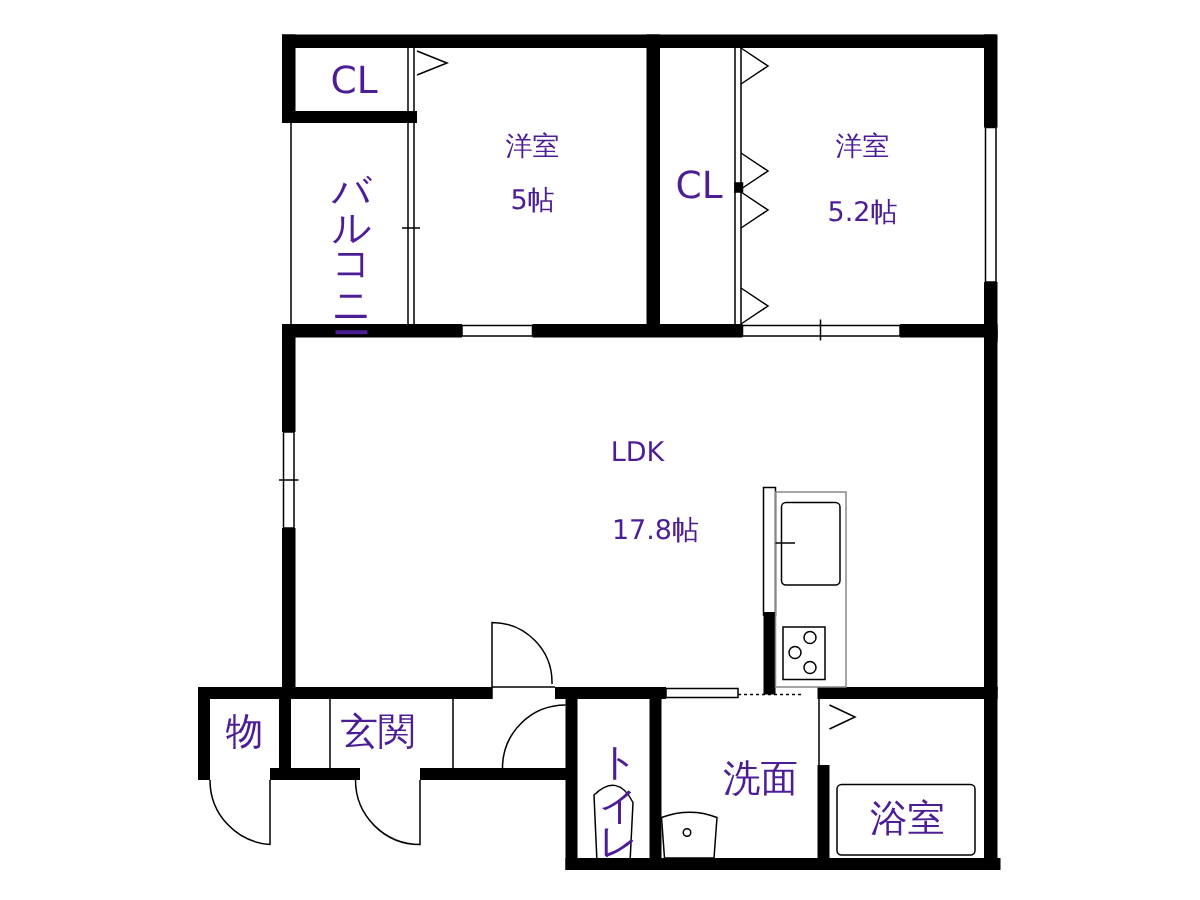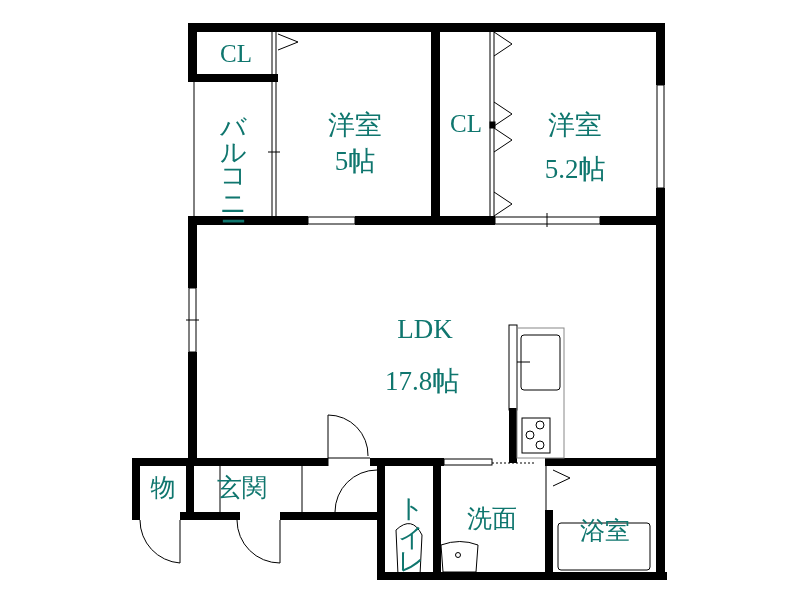--- a/index.html
+++ b/index.html
@@ -1,19 +1,19 @@
 <!DOCTYPE html>
 <html><head>
 <meta charset="utf-8">
 <style>
   html, body { margin:0; padding:0; background:#ffffff; }
   body { width:800px; height:600px; position:relative; overflow:hidden; font-family:"DejaVu Sans", sans-serif; }
   svg { position:absolute; left:0; top:0; }
-  .label { position:absolute; color:#0f766e; text-align:center; line-height:1.15; white-space:pre;font-family:Liberation Serif, serif; }
-  .big { font-size:27px;margin-top:22px; }
+  .label { position:absolute; color:#4c1d95; text-align:center; line-height:1.15; white-space:pre; }
+  .big { font-size:18px; }
   .mid { font-size:25px; }
   .vert { writing-mode:vertical-rl; text-orientation:upright; font-size:26px; letter-spacing:-2px; }
 </style>
 </head>
 <body>
 
 <svg width="800" height="600" viewBox="0 0 800 600">
   <g fill="#000">
 
     <rect x="188" y="23" width="476" height="9"></rect>
@@ -119,18 +119,18 @@
 </svg>
 
 <div class="label mid" style="left:200px;top:40px;width:72px;">CL</div>
 <div class="label vert" style="left:218px;top:92px;height:120px;">バルコニー</div>
 <div class="label big" style="left:300px;top:88px;width:110px;">洋室</div>
 <div class="label big" style="left:300px;top:124px;width:110px;">5帖</div>
 <div class="label mid" style="left:440px;top:110px;width:52px;">CL</div>
 <div class="label big" style="left:510px;top:88px;width:130px;">洋室</div>
 <div class="label big" style="left:510px;top:132px;width:130px;">5.2帖</div>
 <div class="label big" style="left:350px;top:292px;width:150px;">LDK</div>
-<div class="label big" style="left:347px;top:344px;width:150px;text-align:center;">17.8帖</div>
+<div class="label big" style="left:362px;top:344px;width:150px;text-align:center;">17.8帖</div>
 <div class="label mid" style="left:140px;top:474px;width:46px;">物</div>
-<div class="label mid" style="left:202px;top:474px;width:80px;">玄関</div>
+<div class="label mid" style="left:212px;top:474px;width:80px;">玄関</div>
 <div class="label vert" style="left:396px;top:470px;height:100px;">トイレ</div>
-<div class="label mid" style="left:447px;top:505px;width:90px;">洗面</div>
-<div class="label mid" style="left:560px;top:517px;width:90px;">浴室</div>
+<div class="label mid" style="left:462px;top:505px;width:90px;">洗面</div>
+<div class="label mid" style="left:560px;top:532px;width:90px;">浴室</div>
 
 </body></html>

